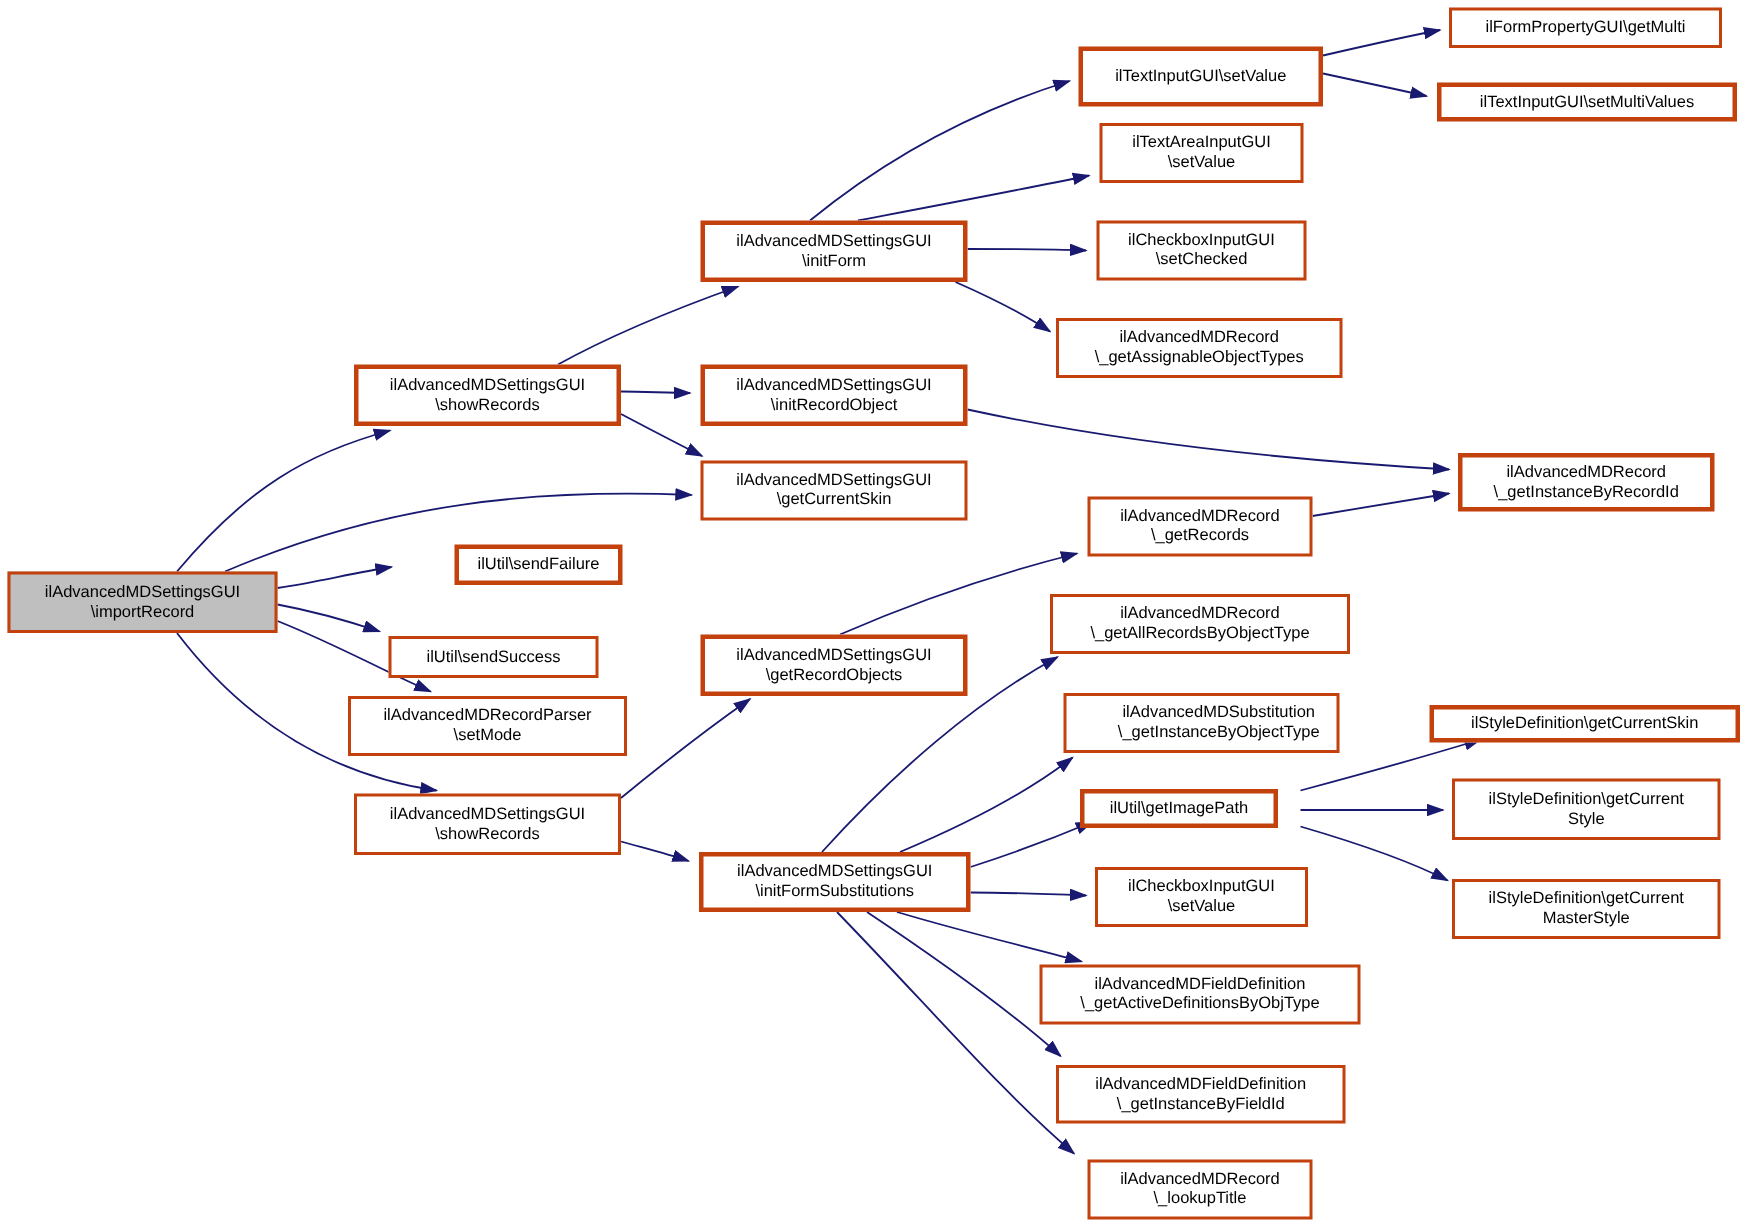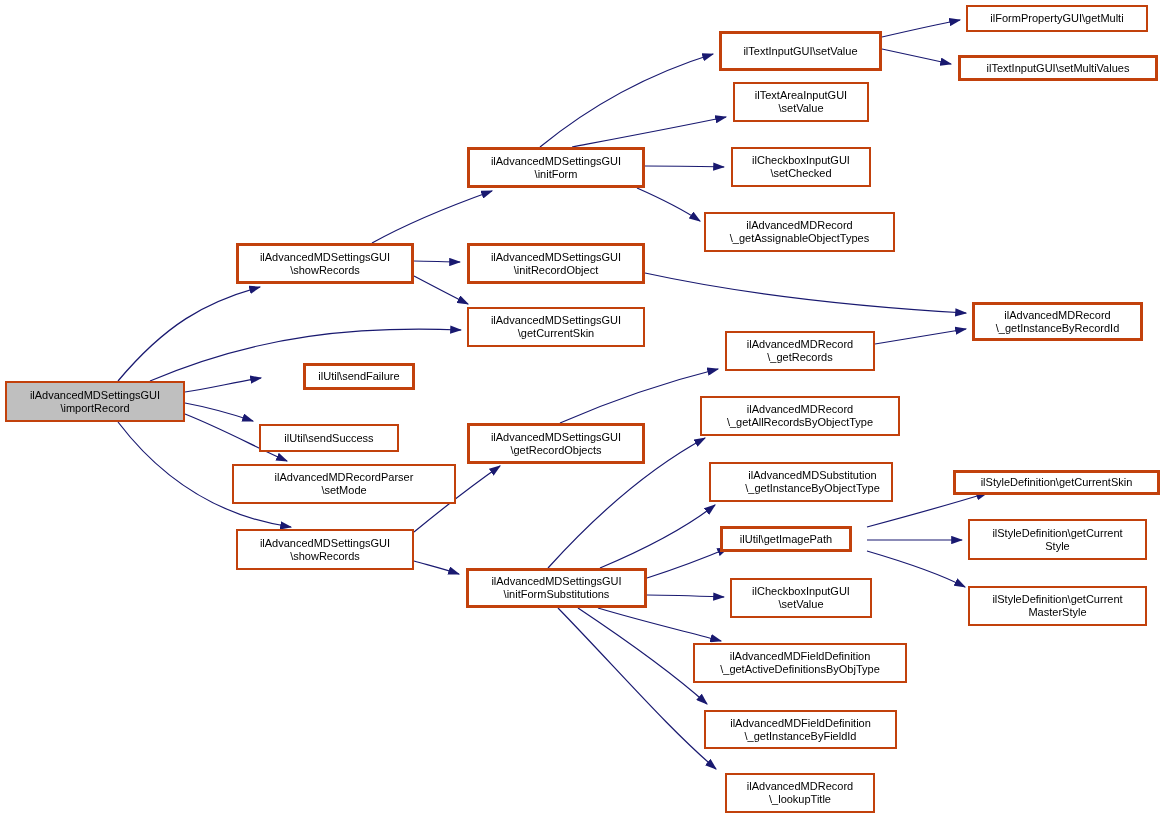--- a/index.html
+++ b/index.html
@@ -77,21 +77,21 @@
       <div class="node" style="left: 236px; top: 243px; width: 178px; height: 41px;">
         <span>ilAdvancedMDSettingsGUI</span>
         <span>\showRecords</span>
       </div>
       <div class="node" style="left: 267px; top: 363px; width: 112px; height: 27px; margin-left: 36px;">
         <span>ilUtil\sendFailure</span>
       </div>
       <div class="node thick" style="left: 259px; top: 424px; width: 140px; height: 28px;">
         <span>ilUtil\sendSuccess</span>
       </div>
-      <div class="node thick" style="left: 232px; top: 464px; width: 224px; height: 40px;">
+      <div class="node thick" style="left: 232px; top: 464px; width: 186px; height: 40px;">
         <span>ilAdvancedMDRecordParser</span>
         <span>\setMode</span>
       </div>
       <div class="node thick" style="left: 236px; top: 529px; width: 178px; height: 41px;">
         <span>ilAdvancedMDSettingsGUI</span>
         <span>\showRecords</span>
       </div>
       <div class="node" style="left: 467px; top: 147px; width: 178px; height: 41px;">
         <span>ilAdvancedMDSettingsGUI</span>
         <span>\initForm</span>

